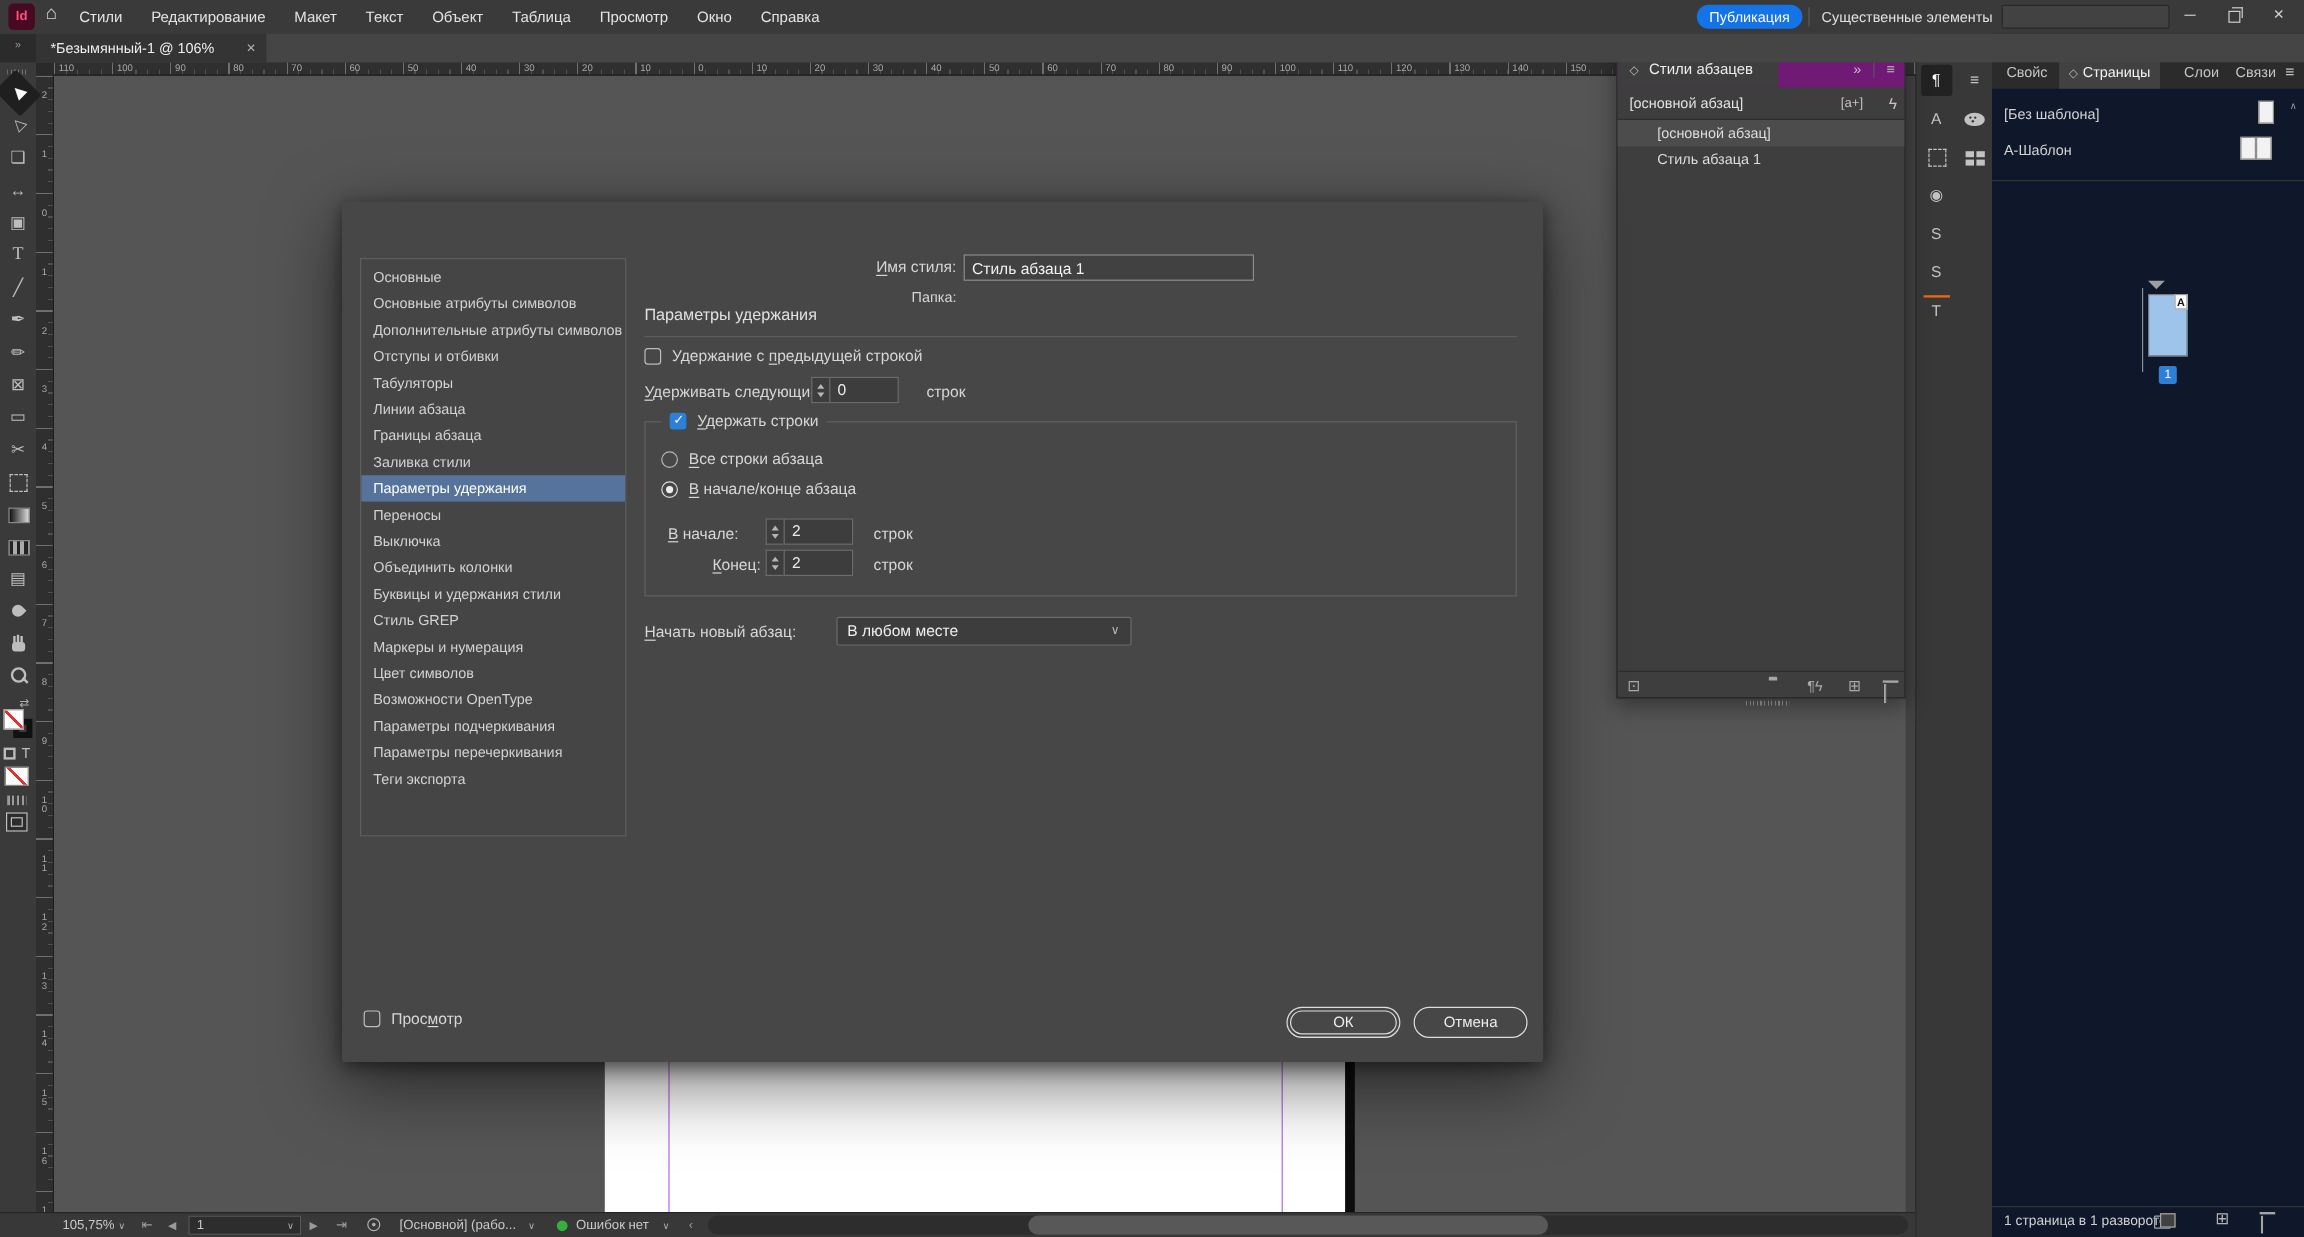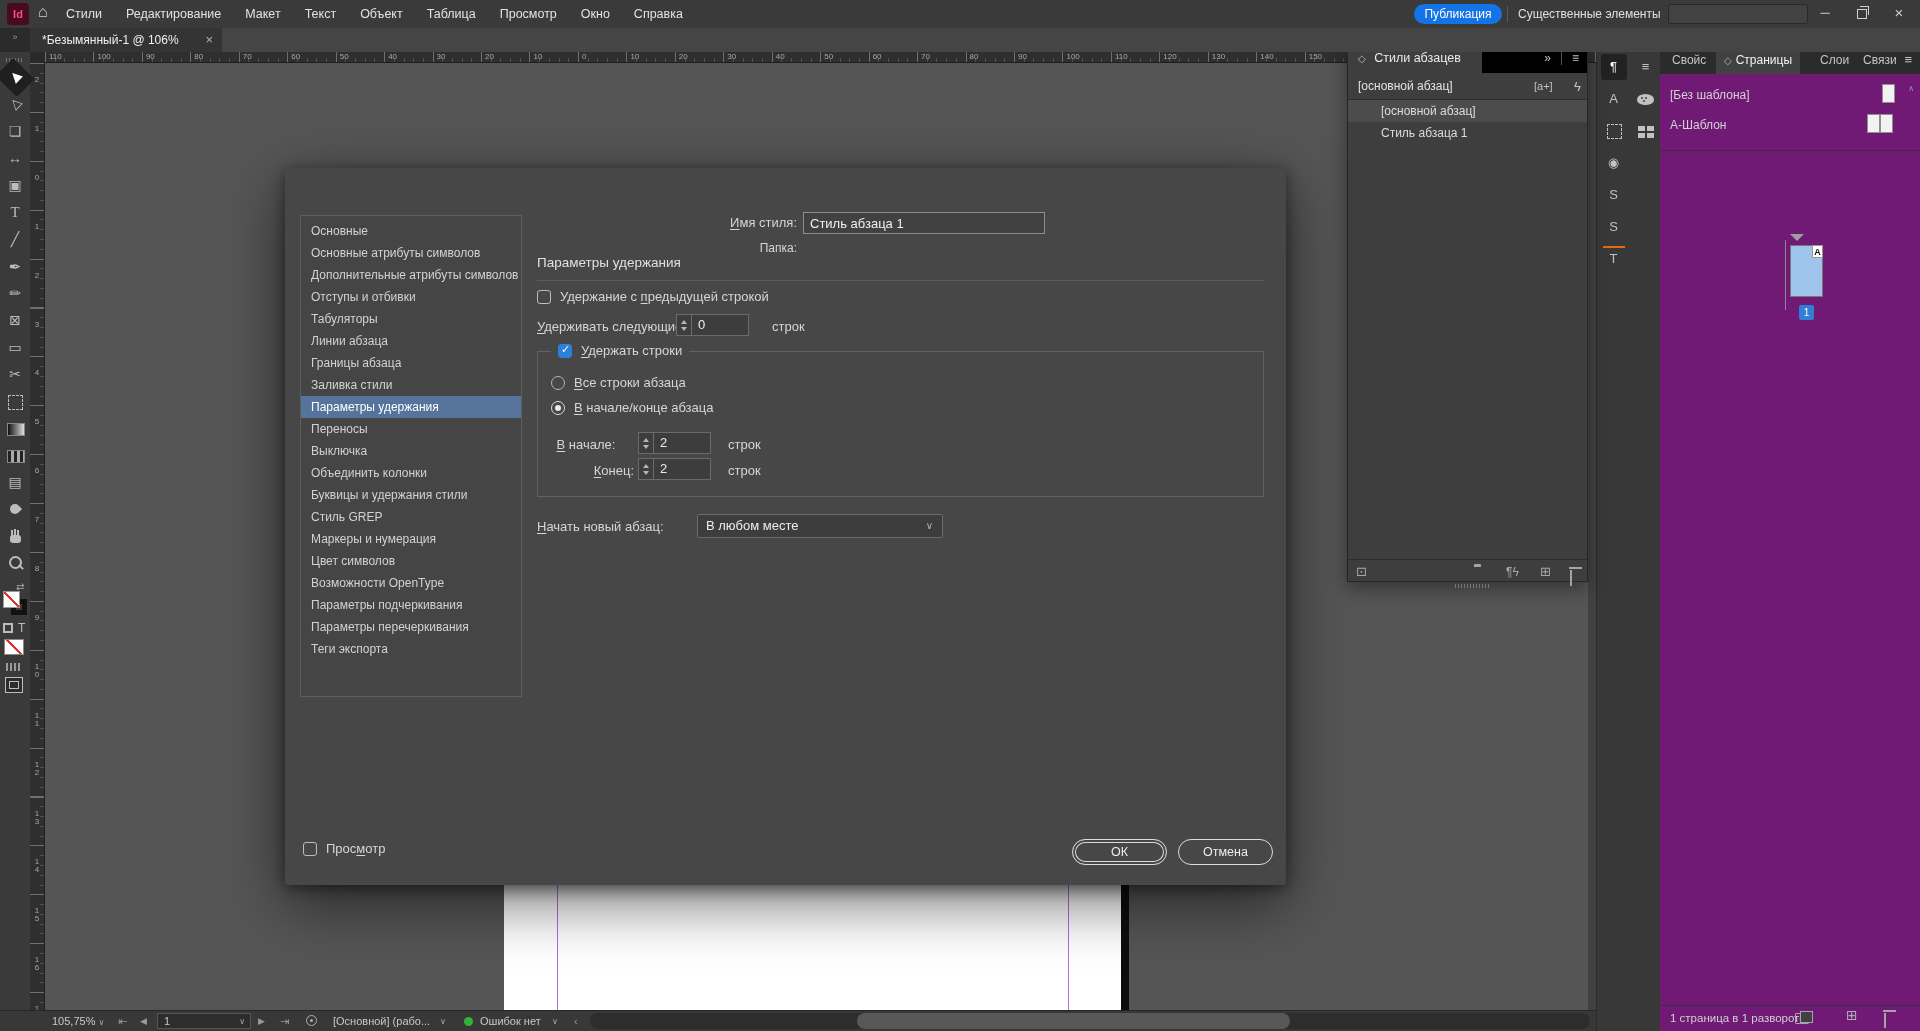--- a/index.html
+++ b/index.html
@@ -139,21 +139,21 @@
   #newpar-select { position:absolute; left:377px; top:346px; width:246px; height:24px; background:#3d3d3d;
     border:1px solid #6b6b6b; border-radius:2px; color:#ededed; line-height:22px; padding:0 8px;margin-left:35px; }
   #newpar-select .chv { position:absolute; right:9px; top:0; font-size:10px; color:#b5b5b5; }
   .btn { position:absolute; width:95px; height:26px; border:1px solid #dcdcdc; border-radius:13px;
     background:transparent; color:#ececec; font-size:12.5px; text-align:center; line-height:24px; }
   .btn.default { box-shadow:inset 0 0 0 2px #474747, inset 0 0 0 3px #dcdcdc; }
 
   
   #pstyles { position:absolute; left:1347px; top:42px; width:241px; height:540px; background:#3e3e3e; z-index:8;
     border:1px solid #262626; box-shadow:0 6px 18px rgba(0,0,0,.4); font-size:12px; }
-  #ps-header { position:absolute; left:0; top:0; width:100%; height:30px; background:#000000; }
+  #ps-header { position:absolute; left:0; top:0; width:100%; height:30px; background:#701a75; }
   #ps-tab { position:absolute; left:0; top:0; width:134px; height:30px; background:#3e3e3e; color:#ebebeb;
     line-height:30px; padding-left:10px; font-size:12.5px; }
   #ps-tab .cyc { color:#b9b9b9; font-size:10px; margin-right:5px; }
   #ps-hicons { position:absolute; right:8px; top:0; height:30px; display:flex; align-items:center; gap:10px;
     color:#c0c0c0; }
   #ps-hicons .sep { width:1px; height:14px; background:#555; }
   #ps-current { position:absolute; left:0; top:30px; width:100%; height:27px; background:#3e3e3e;
     border-bottom:1px solid #2d2d2d; line-height:27px; }
   #ps-current .nm { padding-left:10px; color:#e2e2e2; }
   #ps-current .ic1 { position:absolute; left:186px; top:0; font-size:11px; color:#c4c4c4; }
@@ -185,21 +185,21 @@
   .d-pal::before { content:""; position:absolute; left:4px; top:8px; width:17px; height:11px; background:#c2c2c2;
     border-radius:50% 50% 45% 45%; }
   .d-pal::after { content:""; position:absolute; left:8px; top:11px; width:2px; height:2px; background:#383838;
     border-radius:50%; box-shadow:4px 0 0 #383838,2px 3px 0 #383838; }
   .d-grid::before { content:""; position:absolute; left:5px; top:8px; width:7px; height:5px; background:#c2c2c2;
     box-shadow:9px 0 0 #c2c2c2,0 7px 0 #c2c2c2,9px 7px 0 #c2c2c2; }
   .d-text { border-bottom:none; }
   .d-text::before { content:""; position:absolute; left:2px; top:0; width:22px; height:2px; background:#e8680f; }
 
   
-  #pagespanel { position:absolute; left:1660px; top:28px; width:260px; height:1003px; background:#701a75;
+  #pagespanel { position:absolute; left:1660px; top:28px; width:260px; height:1003px; background:#0f172a;
     z-index:5; font-size:12px; }
   #pp-top { position:absolute; left:0; top:0; width:100%; height:18px; background:#333; }
   #pp-top .cr { position:absolute; right:10px; top:2px; font-size:9px; color:#999; }
   #pp-tabs { position:absolute; left:0; top:18px; width:100%; height:28px; background:#2b2b2b; }
   .pp-tab { position:absolute; top:0; height:28px; line-height:28px; color:#c4c4c4; }
   .pp-tab.active { background:#414141; color:#f2f2f2; border-radius:3px 3px 0 0; padding:0 8px; }
   .pp-tab .cyc { color:#b0b0b0; font-size:10px; margin-right:4px; }
   #pp-menu { position:absolute; right:8px; top:0; height:28px; line-height:28px; color:#c0c0c0; font-size:13px; }
   .masterrow { position:absolute; left:0; width:100%; height:30px; }
   .masterrow .ml { position:absolute; left:10px; top:8px; color:#d2d2d2; }

